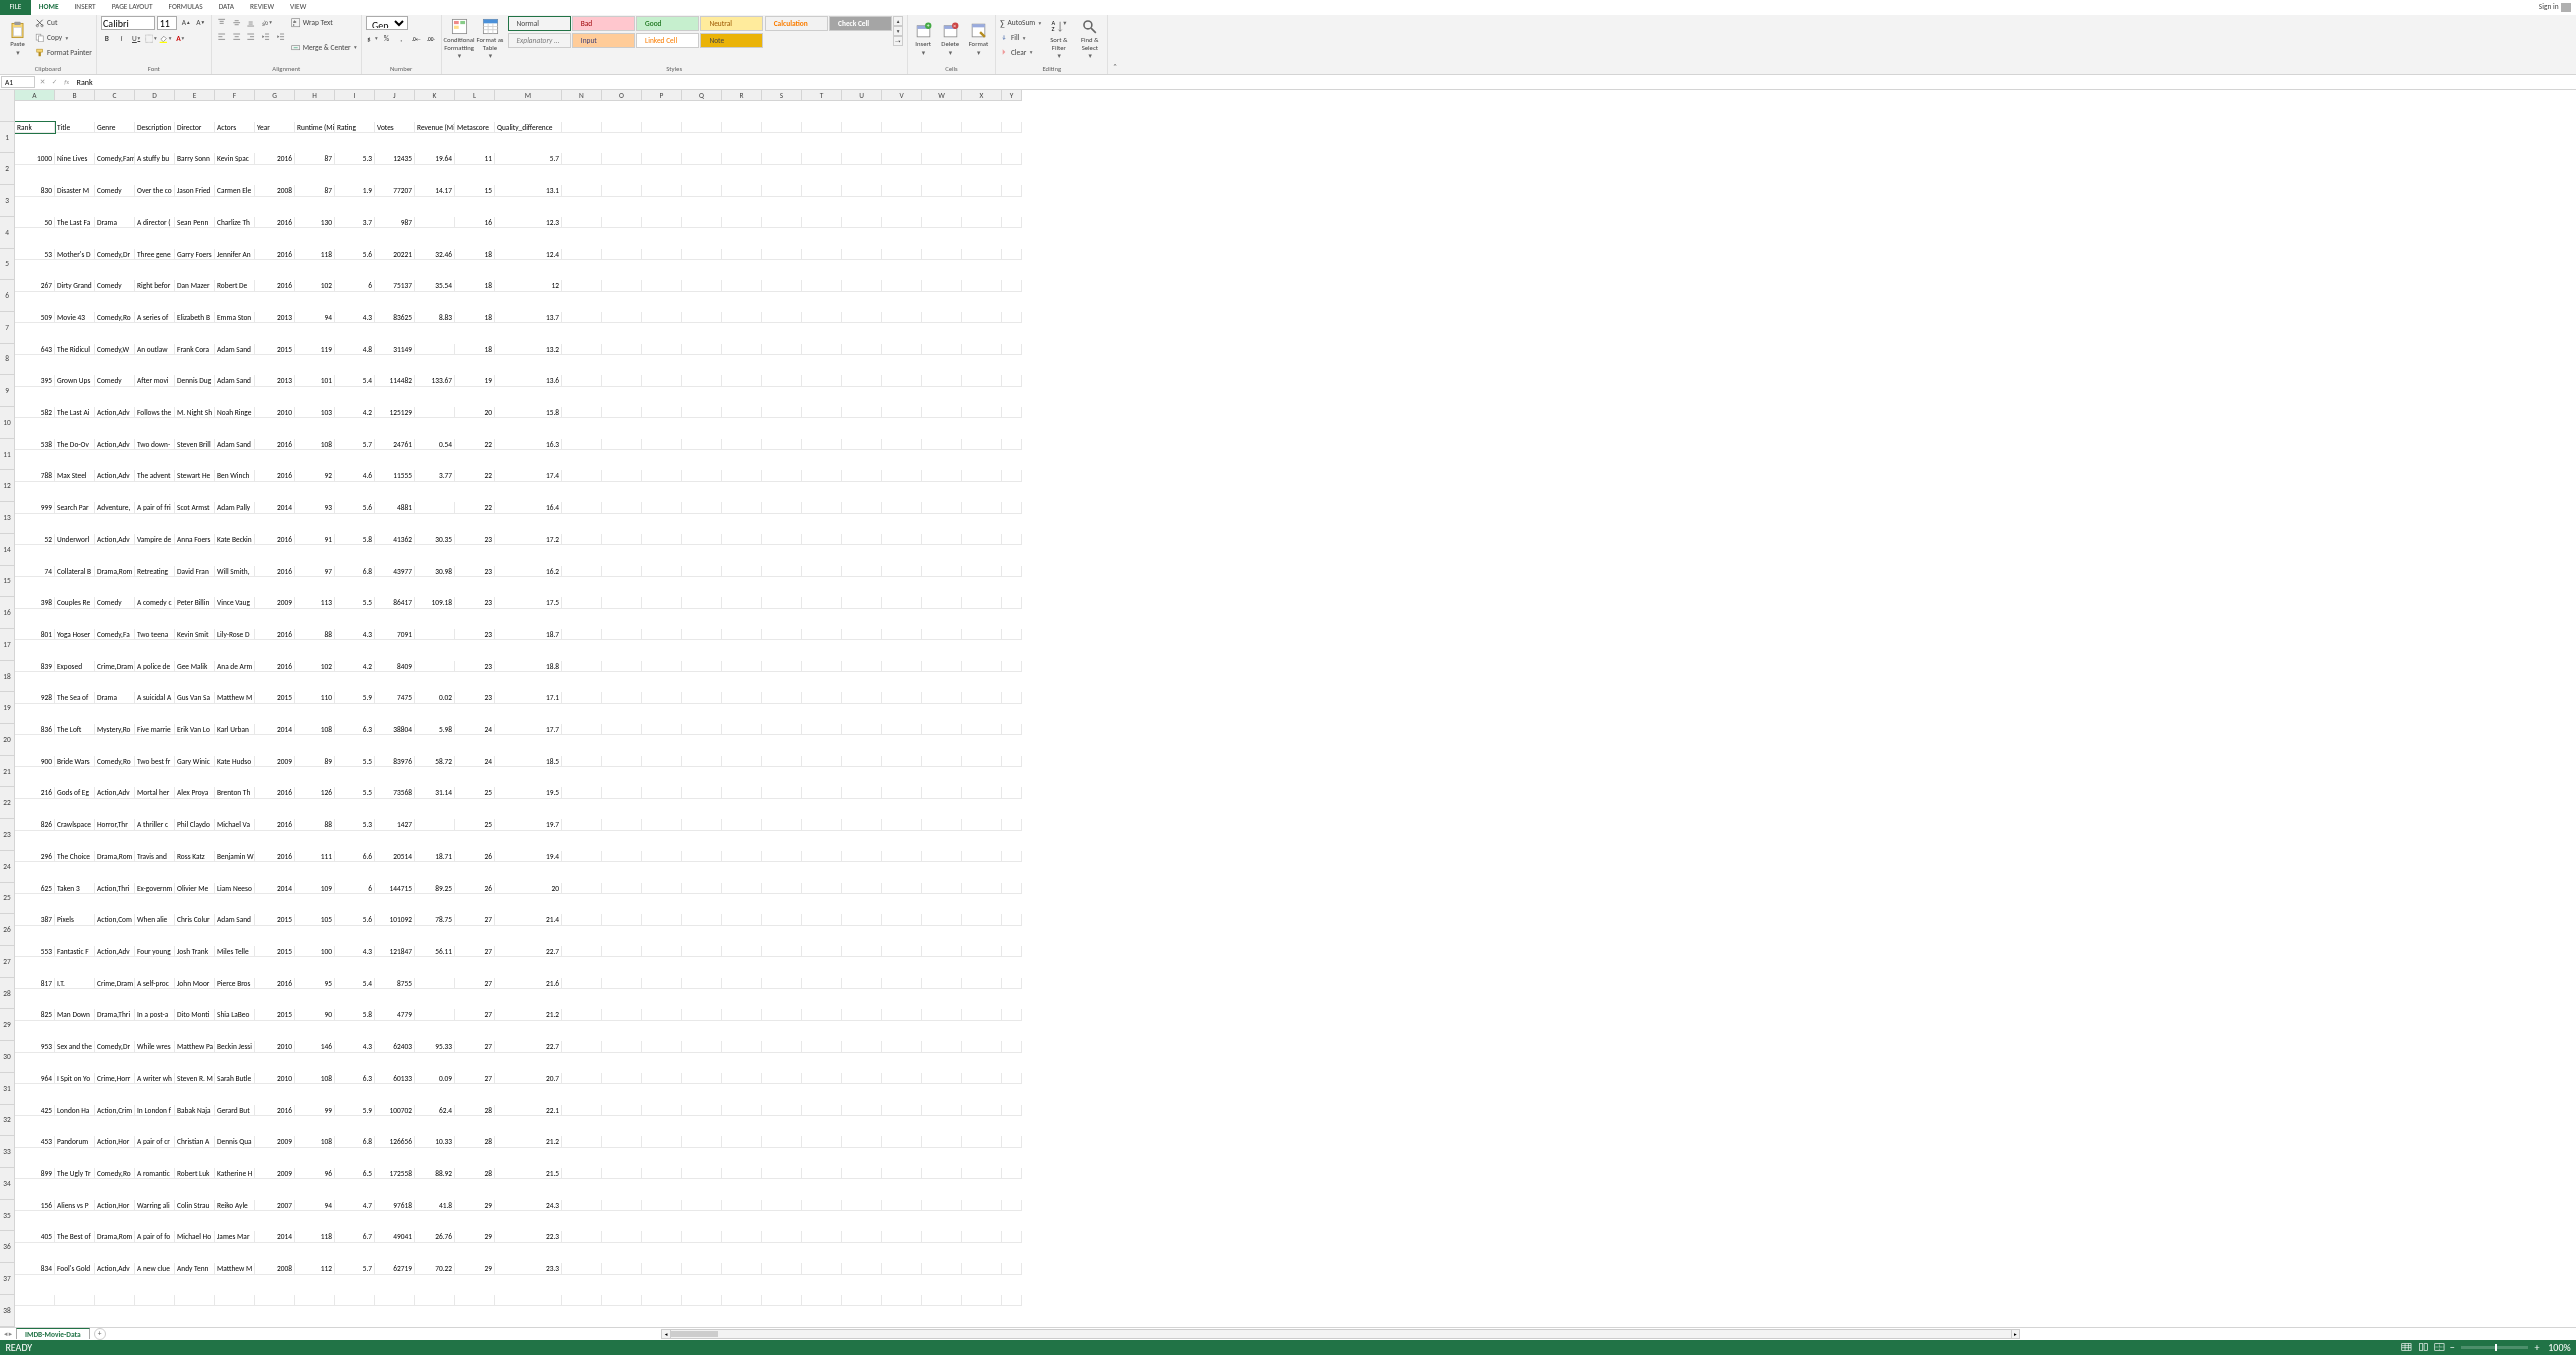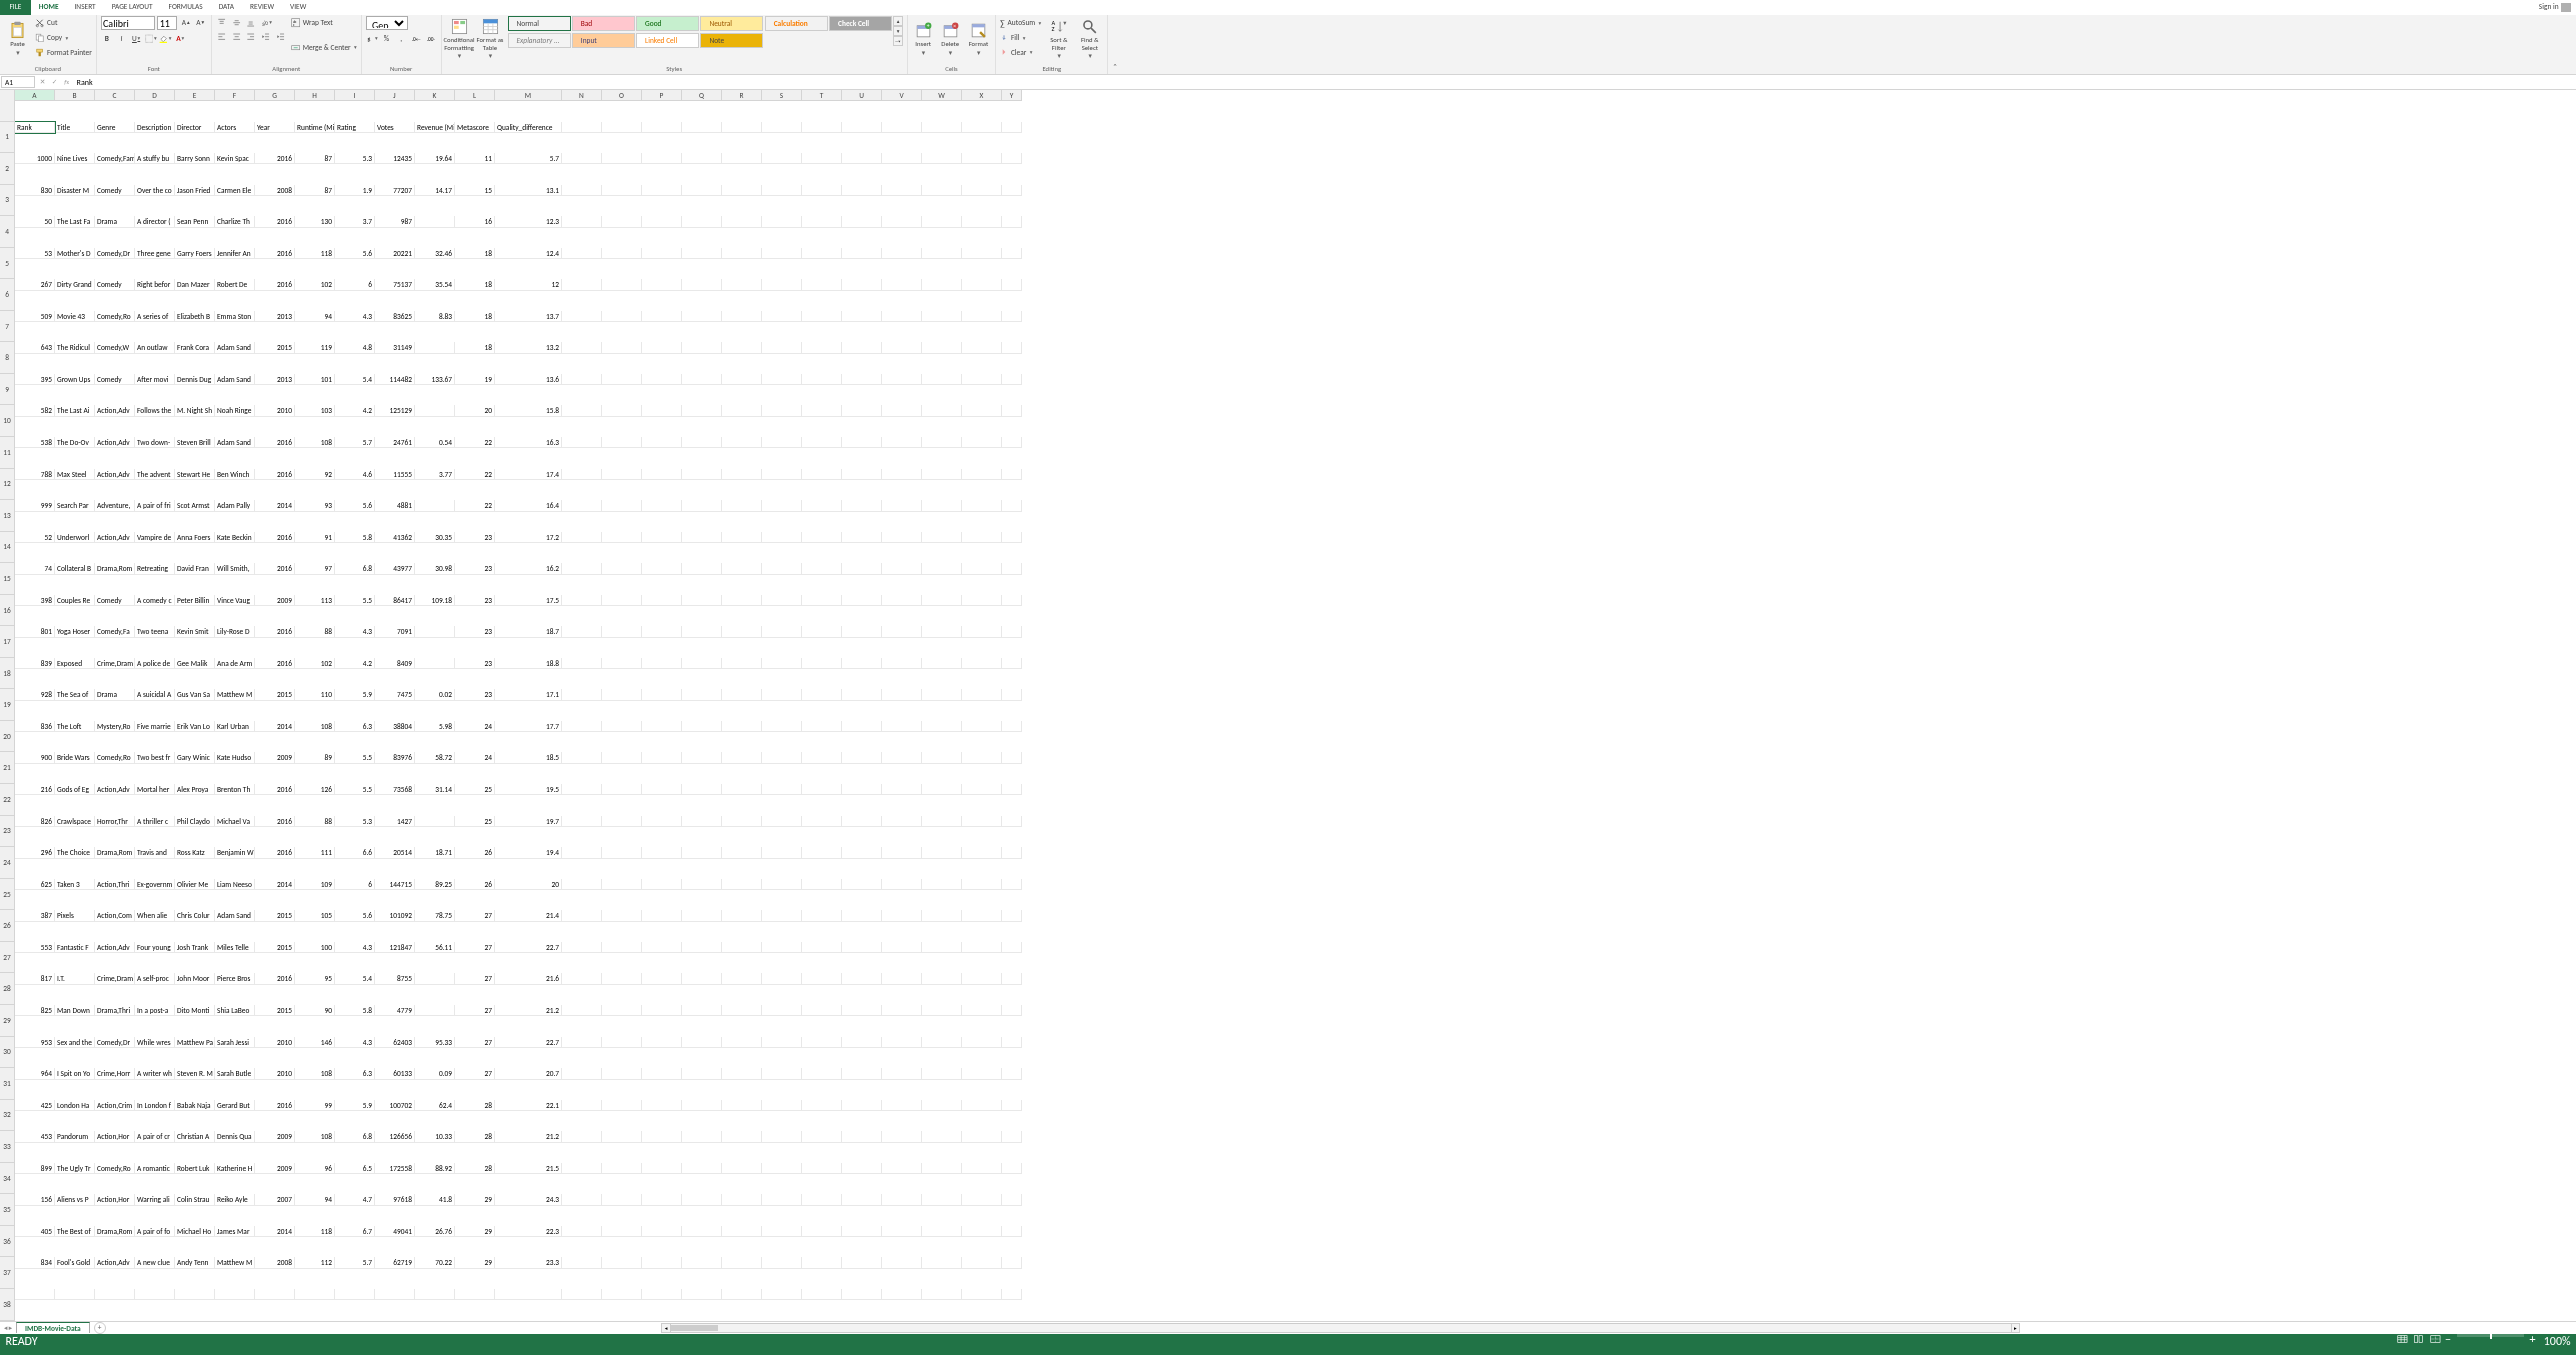--- a/index.html
+++ b/index.html
@@ -76,21 +76,21 @@
 .sheet-tab { border:0.7px solid #aaa; border-bottom:none; padding:0.7px 8px; background:#fff; cursor:pointer; }
 .sheet-tab.active { border-top:1.3px solid #217346; font-weight:600; color:#217346; }
 .sheet-add { width:12px; height:12px; display:flex; align-items:center; justify-content:center; border:0.7px solid #ccc; border-radius:50%; margin-left:4px; font-size:7.4px; cursor:pointer; color:#666; }
 .hscroll-area { flex:1; display:flex; justify-content:center; }
 .hscroll { width:55%; height:9.4px; display:flex; align-items:center; }
 .hs-btn { width:9.4px; height:9.4px; border:0.7px solid #ccc; background:#f3f3f3; font-size:5.4px; display:flex; align-items:center; justify-content:center; cursor:pointer; }
 .hs-track { flex:1; height:9.4px; border-top:0.7px solid #ccc; border-bottom:0.7px solid #ccc; background:#f3f3f3; position:relative; }
 .hs-thumb { position:absolute; left:0; top:0.7px; bottom:0.7px; width:47px; background:#cdcdcd; }
 
 
-.status-bar { height:21px; background:#217346; color:#fff; display:flex; align-items:flex-start; font-size:12px; padding:0 5.4px; }
+.status-bar { height:15px; background:#217346; color:#fff; display:flex; align-items:center; font-size:10px; padding:0 5.4px; }
 .status-bar .spacer { flex:1; }
 .view-btn { width:15px; height:10.8px; margin:0 0.7px; display:inline-flex; align-items:center; justify-content:center; cursor:pointer;}
 .view-btn svg { stroke:#fff; }
 .zoom-slider { width:67px; height:2.7px; background:#fff3; margin:0 4px; position:relative; }
 .zoom-slider::after { content:""; position:absolute; left:50%; top:-2px; width:2px; height:6.7px; background:#fff; }
 .zoom-btn { width:9.4px; height:9.4px; display:inline-flex; align-items:center; justify-content:center; cursor:pointer; }
 </style>
 </head>
 <body>
 
@@ -1264,21 +1264,21 @@
       <div class="cell"></div>
       <div class="cell"></div>
       <div class="cell"></div>
       <div class="cell"></div>
       <div class="rowhdr">30</div>
       <div class="cell num">953</div>
       <div class="cell">Sex and the</div>
       <div class="cell">Comedy,Dr</div>
       <div class="cell">While wres</div>
       <div class="cell">Matthew Pa</div>
-      <div class="cell">Sarah Jessi</div>
+      <div class="cell">Beckin Jessi</div>
       <div class="cell num">2010</div>
       <div class="cell num">146</div>
       <div class="cell num">4.3</div>
       <div class="cell num">62403</div>
       <div class="cell num">95.33</div>
       <div class="cell num">27</div>
       <div class="cell num">22.7</div>
       <div class="cell"></div>
       <div class="cell"></div>
       <div class="cell"></div>

